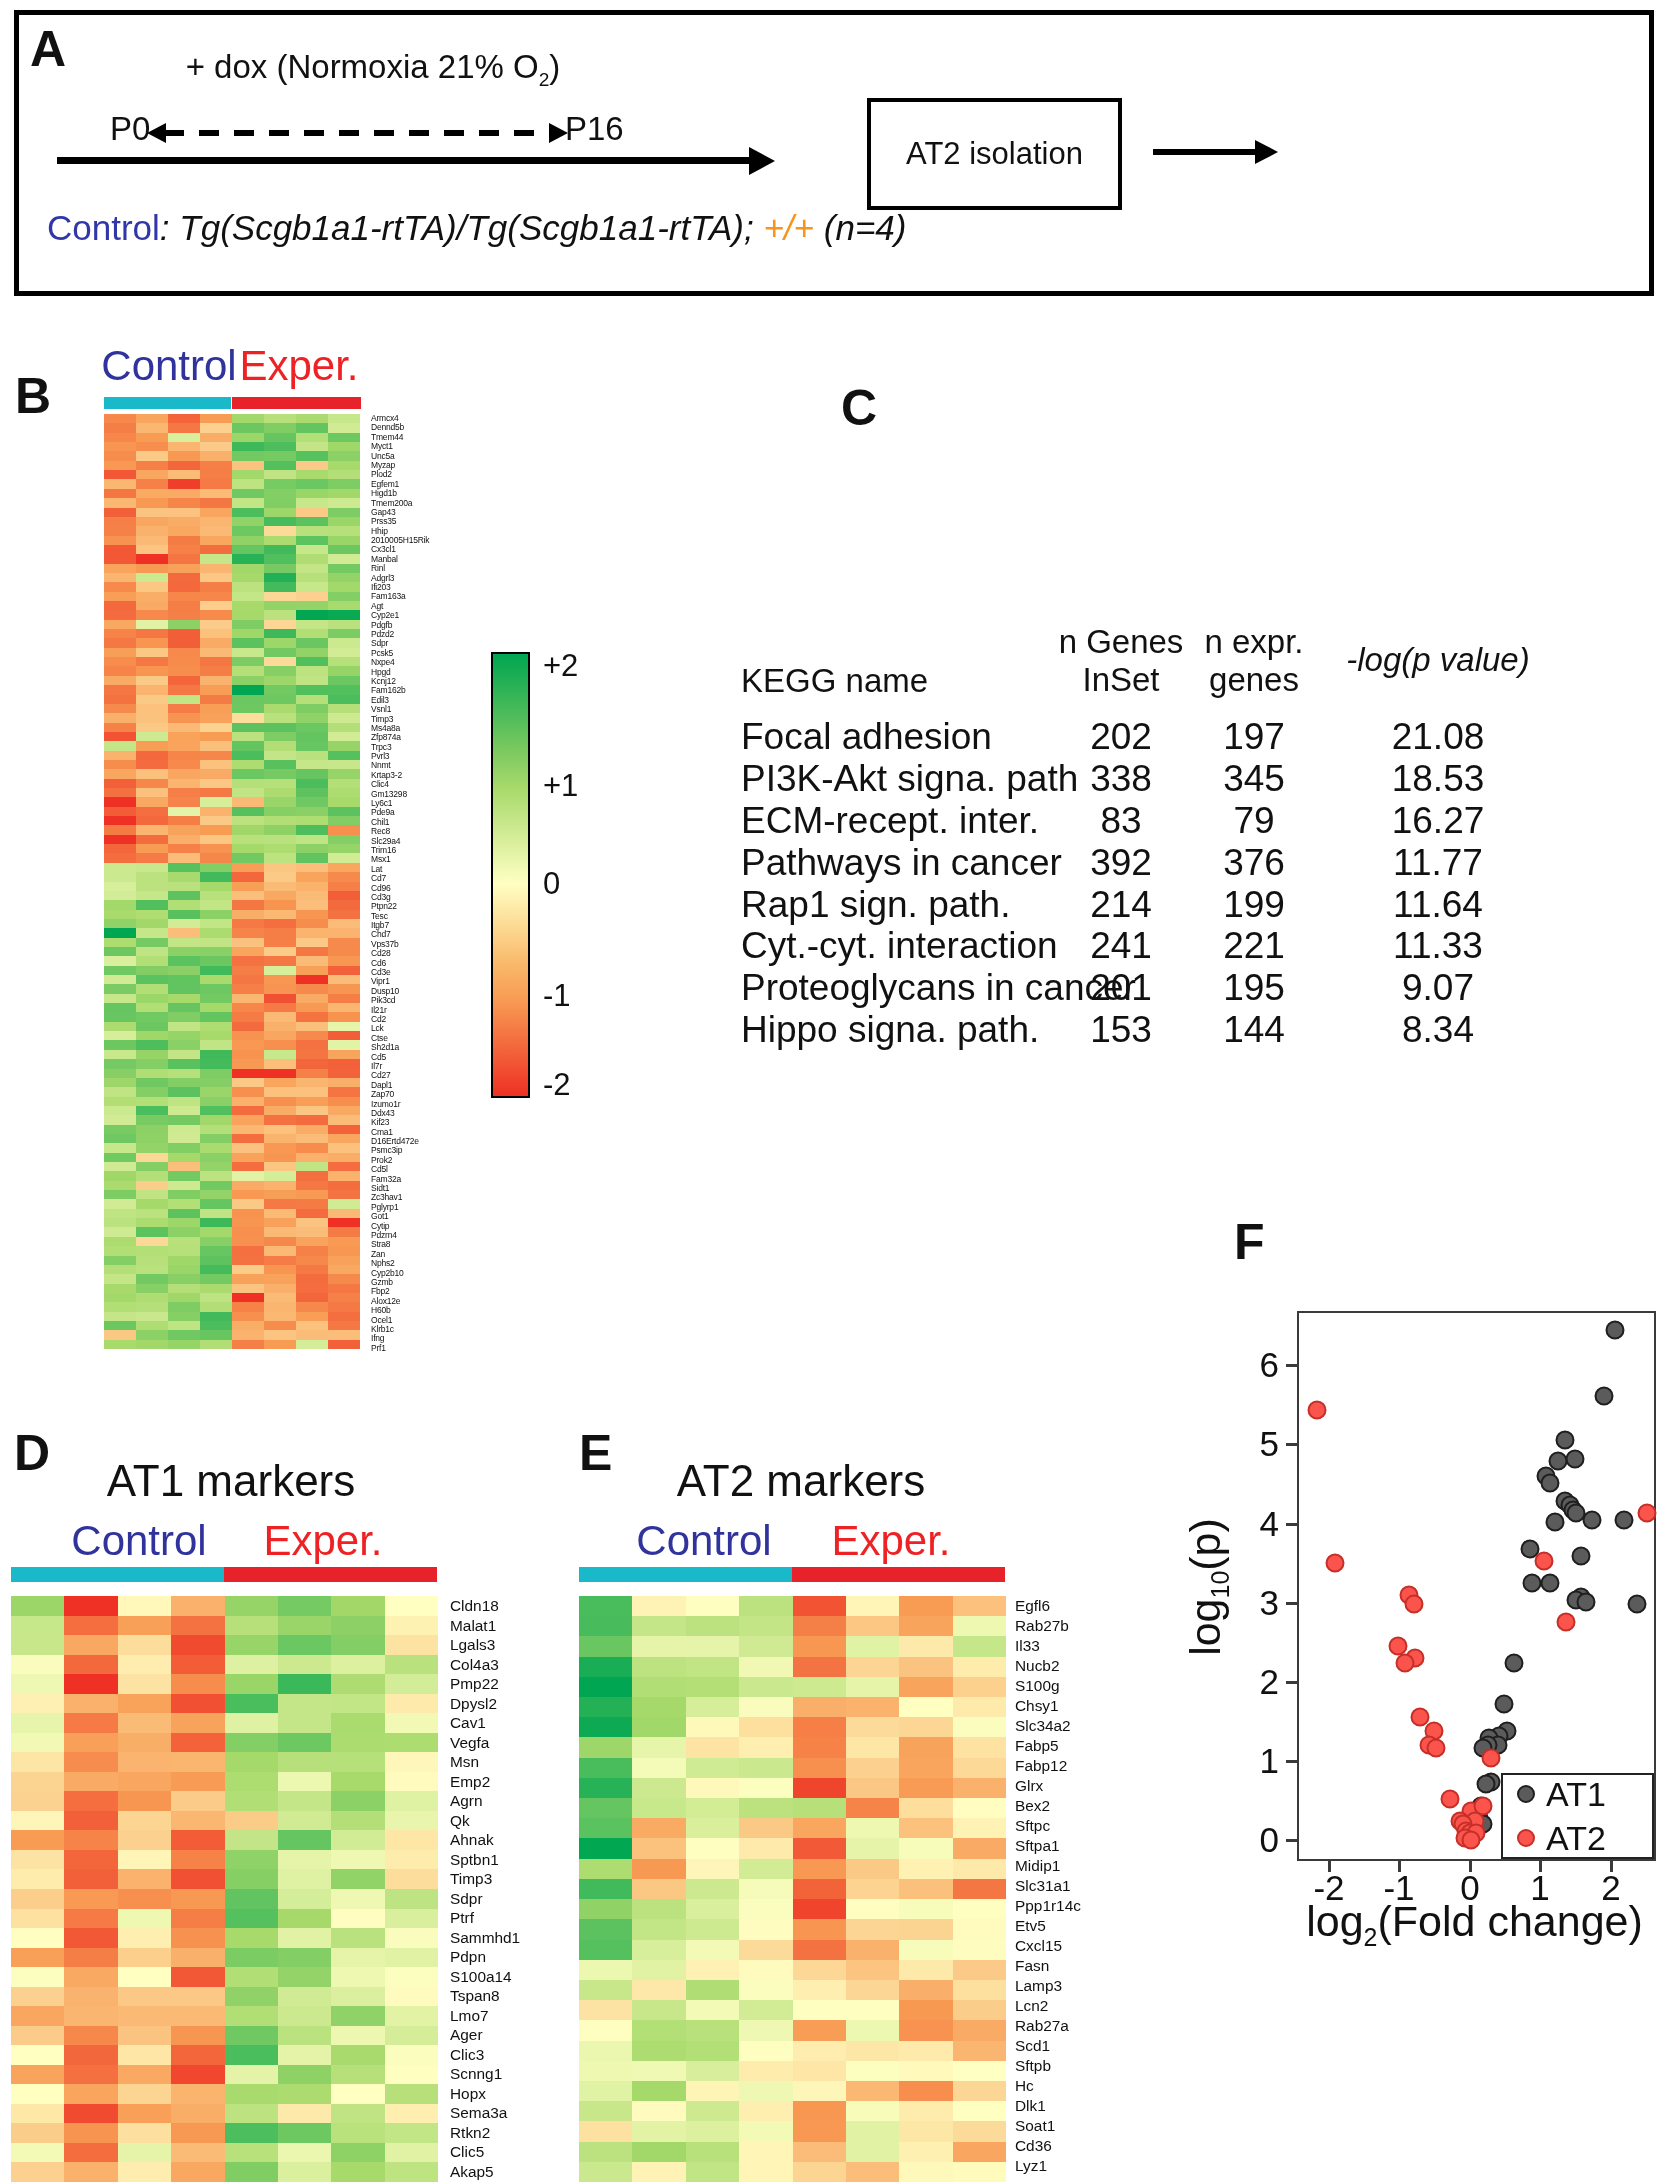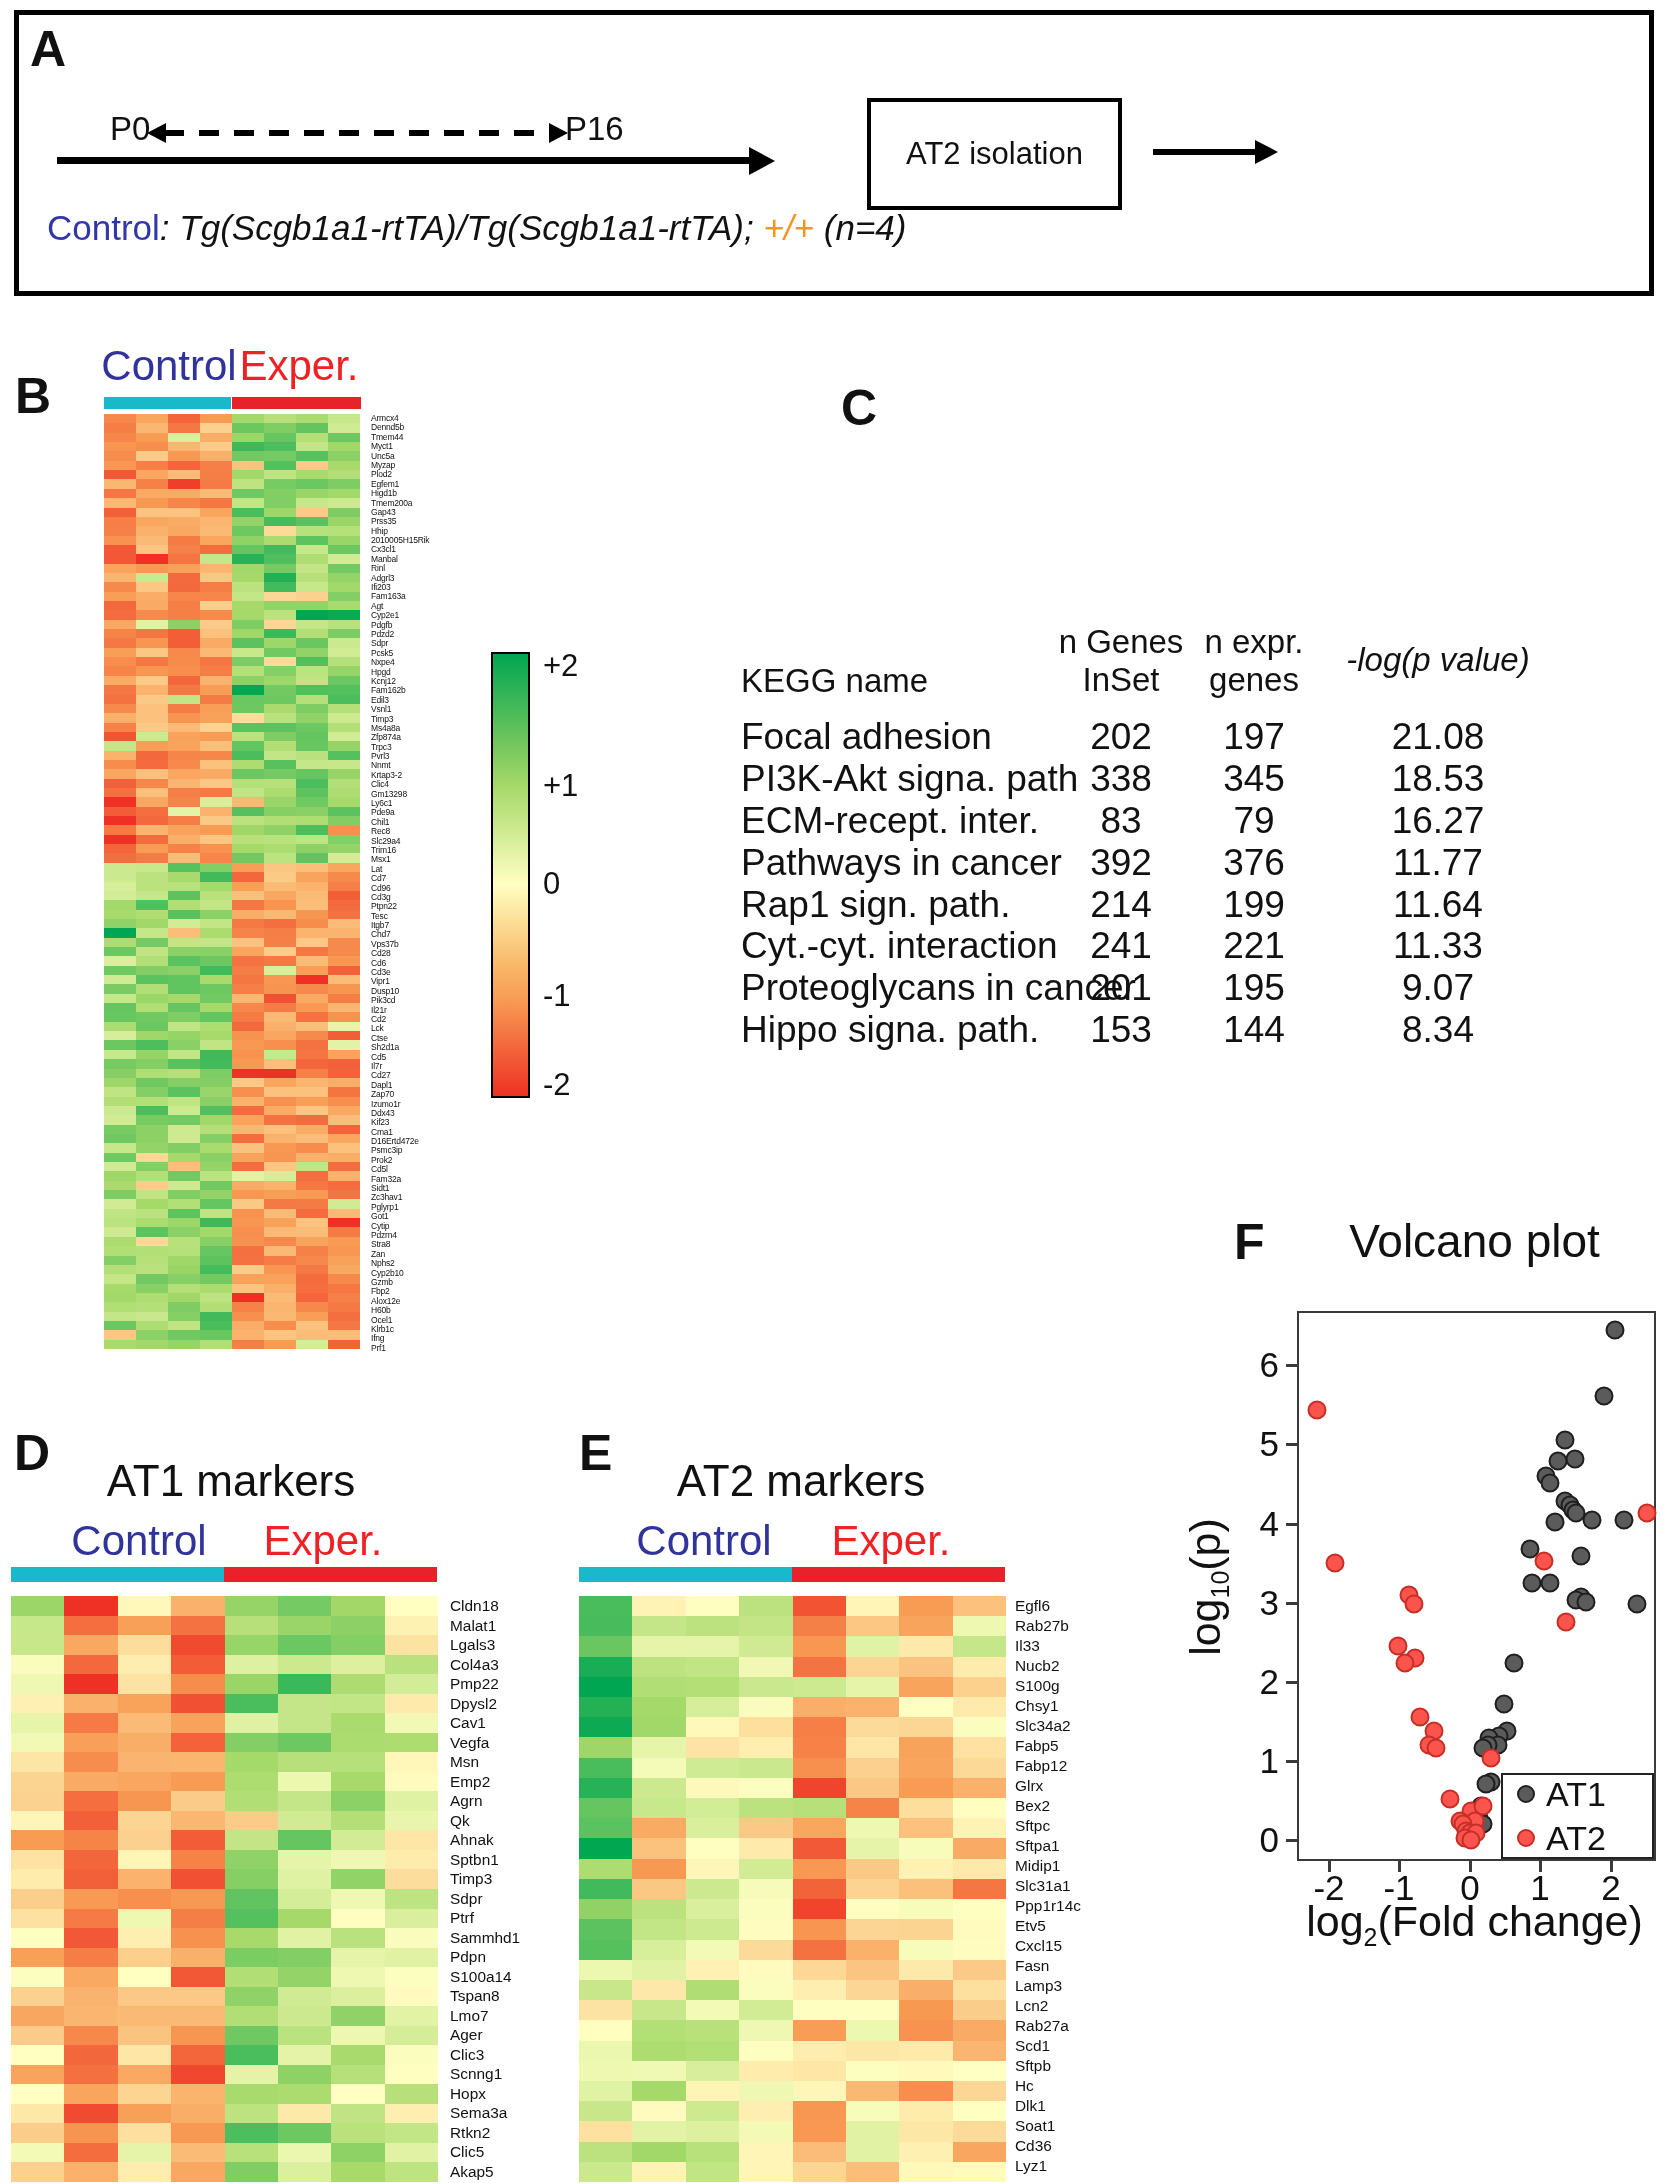--- a/index.html
+++ b/index.html
@@ -73,20 +73,23 @@
   .leg-row{display:flex;align-items:center;gap:11px;font-size:34px;}
   .leg-dot{width:18px;height:18px;border-radius:50%;box-sizing:border-box;}
 </style>
 </head>
 <body>
 
 <div id="canvas">
 
   <div class="abs" id="panelA-box"></div>
   <div class="abs panel-letter" style="left:30px;top:20px;">A</div>
+  <div class="abs" id="a-dox">
+    <span>+ dox (Normoxia 21% O</span><sub>2</sub><span>)</span>
+  </div>
   <div class="abs" id="a-p0">P0</div>
   <div class="abs" id="a-p16">P16</div>
   <div class="abs dash-line"></div>
   <div class="abs tri" id="a-dash-left"></div>
   <div class="abs tri" id="a-dash-right"></div>
   <div class="abs" id="a-arrow1"></div>
   <div class="abs tri" id="a-arrow1-head"></div>
   <div class="abs a-box" id="a-box1">AT2 isolation</div>
   <div class="abs" id="a-arrow2"></div>
   <div class="abs tri" id="a-arrow2-head"></div>
@@ -1606,21 +1609,20 @@
       <div>Scd1</div>
       <div>Sftpb</div>
       <div>Hc</div>
       <div>Dlk1</div>
       <div>Soat1</div>
       <div>Cd36</div>
       <div>Lyz1</div>
     </div>
 
   <div class="abs panel-letter" id="f-letter">F</div>
-  <div class="abs" id="f-title">Volcano plot</div>
   <div class="abs" id="f-plot">
       <div class="ytick" style="top: 526px;"></div>
       <div class="ytick-lab" style="top: 527px;">0</div>
       <div class="ytick" style="top: 447px;"></div>
       <div class="ytick-lab" style="top: 448px;">1</div>
       <div class="ytick" style="top: 368px;"></div>
       <div class="ytick-lab" style="top: 369px;">2</div>
       <div class="ytick" style="top: 289px;"></div>
       <div class="ytick-lab" style="top: 290px;">3</div>
       <div class="ytick" style="top: 210px;"></div>

